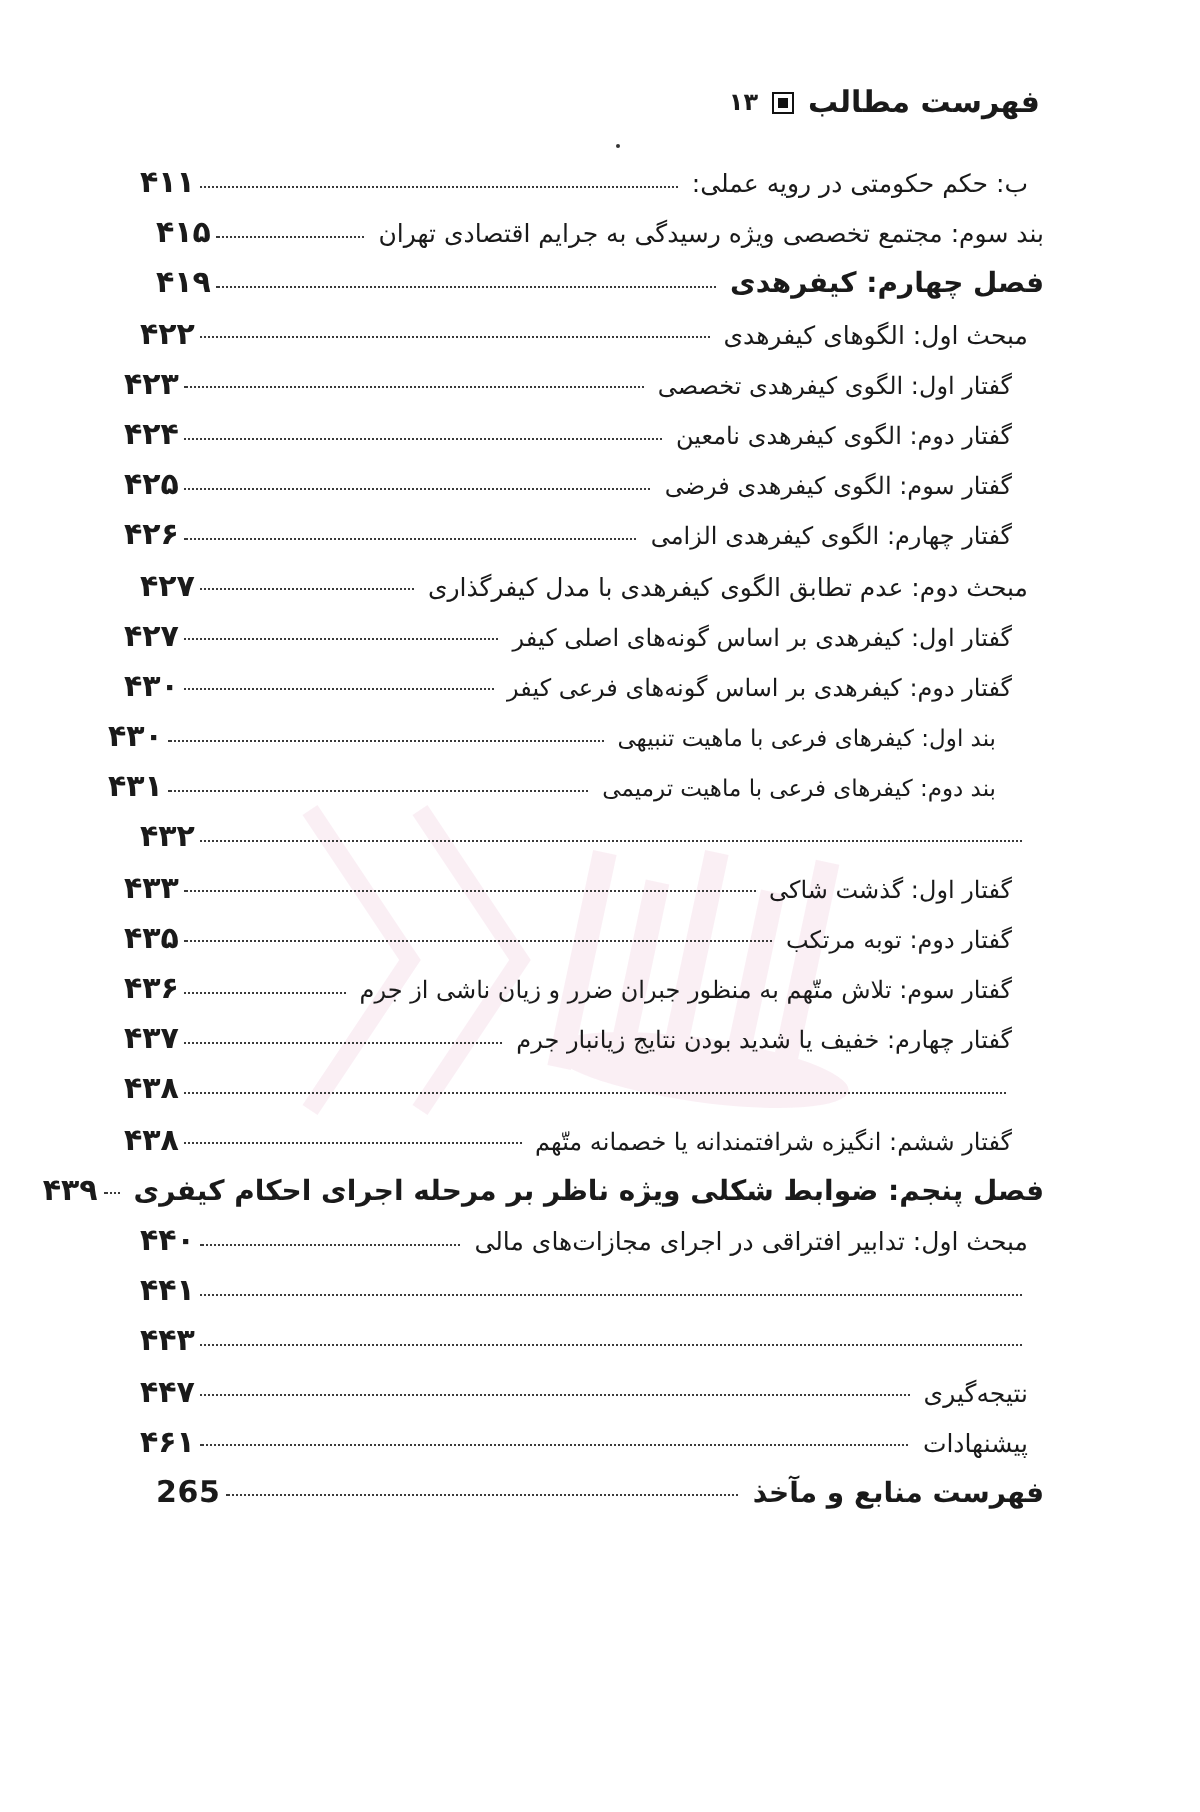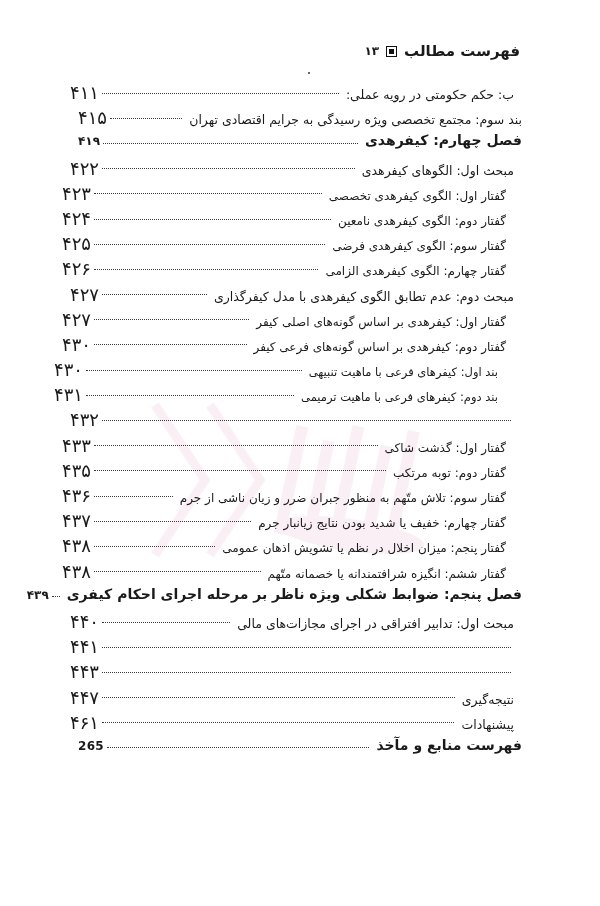--- a/index.html
+++ b/index.html
@@ -101,31 +101,32 @@
   .row .leader {
     flex: 1 1 auto;
     align-self: center;
     border-bottom: 1.6px dotted #3a3a3a;
     margin: 0 3px 4px 3px;
     min-width: 8px;
     height: 1px;
   }
   .row .pagenum {
     flex: 0 0 auto;
-    font-size: 18px;
+    font-size: 15px;
     letter-spacing: 0.3px;
     direction: rtl;
+    font-weight: bold;
   }
 
   
   .lvl-part {
     font-weight: bold;
     font-size: 14px;
   }
-  .lvl-part .pagenum { font-weight: bold; font-size: 12px; }
+  .lvl-part .pagenum { font-weight: bold; font-size: 15px; }
   .lvl-1 { font-size: 12.5px; }
   .lvl-2 { font-size: 12px; }
   .lvl-3 { font-size: 11.5px; }
   .lvl-plain { font-size: 12.5px; }
 
   .indent-0 { margin-right: 0; }
   .indent-1 { margin-right: 8px; }
   .indent-2 { margin-right: 16px; }
   .indent-3 { margin-right: 24px; }
 </style>
@@ -242,21 +243,20 @@
         <span class="label">گفتار سوم: تلاش متّهم به منظور جبران ضرر و زیان ناشی از جرم</span>
         <span class="leader"></span>
         <span class="pagenum">۴۳۶</span>
       </div>
       <div class="row lvl-2 indent-2">
         <span class="label">گفتار چهارم: خفیف یا شدید بودن نتایج زیانبار جرم</span>
         <span class="leader"></span>
         <span class="pagenum">۴۳۷</span>
       </div>
       <div class="row lvl-2 indent-2">
-        <span class="label">گفتار پنجم: میزان اخلال در نظم یا تشویش اذهان عمومی</span>
         <span class="leader"></span>
         <span class="pagenum">۴۳۸</span>
       </div>
       <div class="row lvl-2 indent-2">
         <span class="label">گفتار ششم: انگیزه شرافتمندانه یا خصمانه متّهم</span>
         <span class="leader"></span>
         <span class="pagenum">۴۳۸</span>
       </div>
       <div class="row lvl-part indent-0">
         <span class="label">فصل پنجم: ضوابط شکلی ویژه ناظر بر مرحله اجرای احکام کیفری</span>

